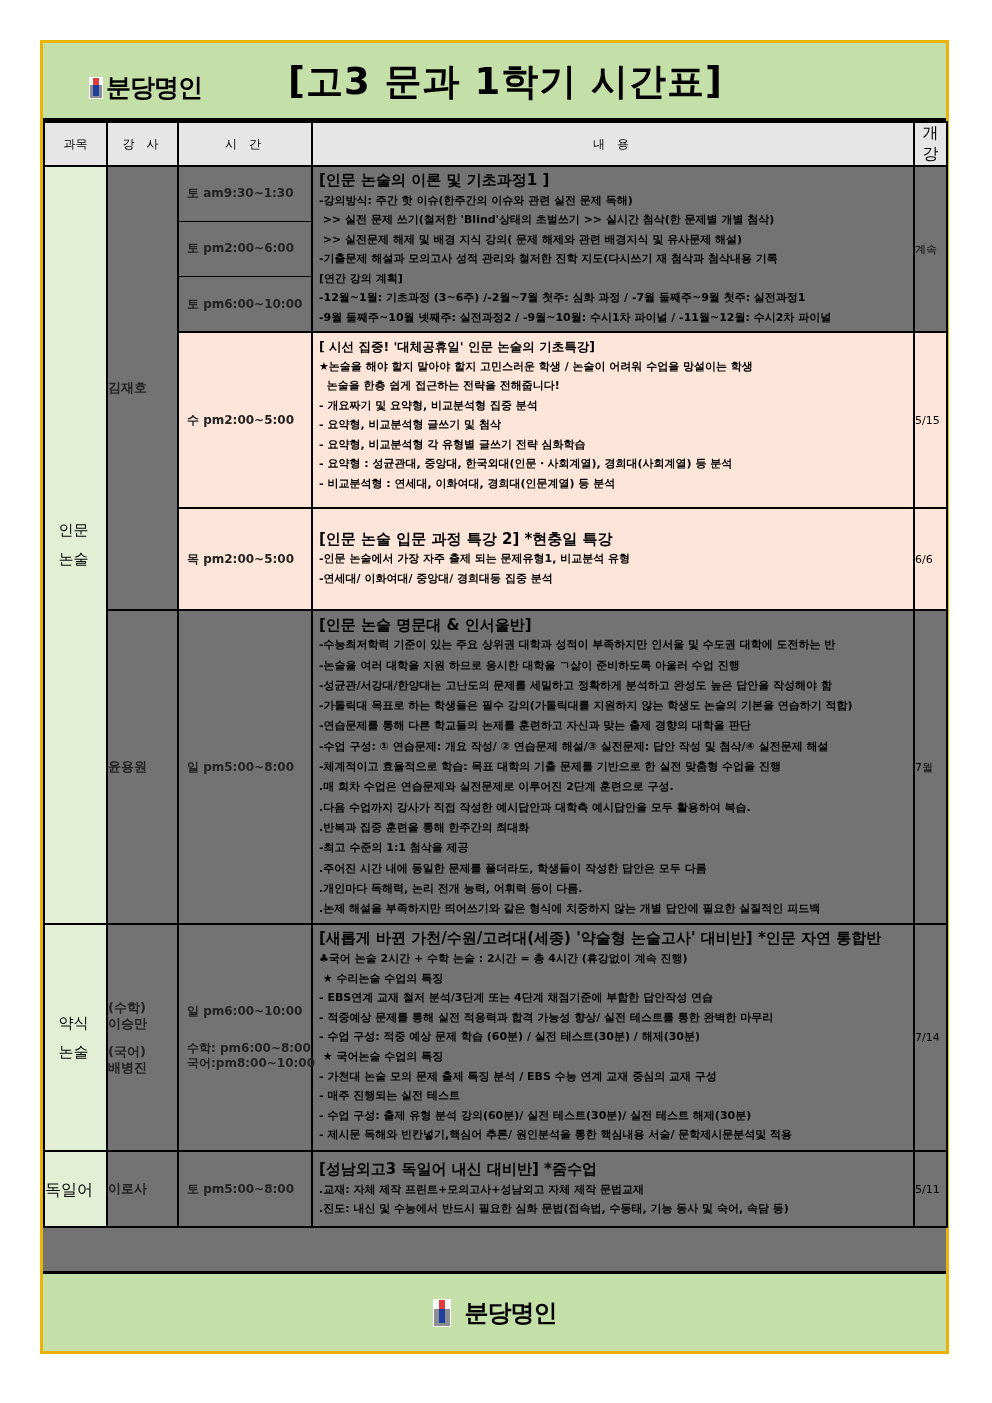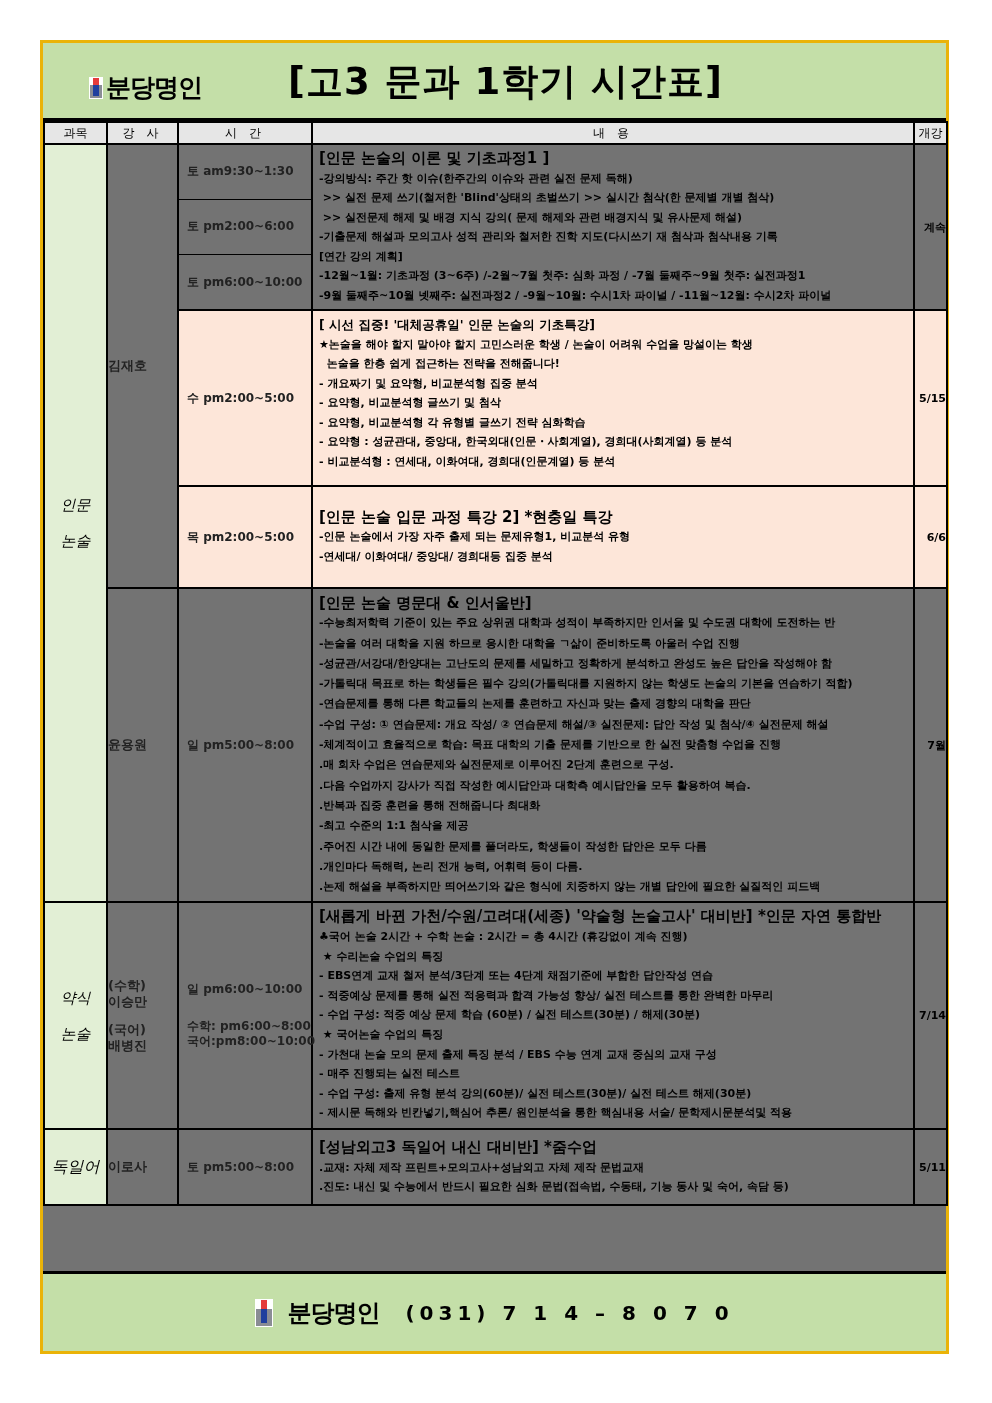--- a/index.html
+++ b/index.html
@@ -11,28 +11,28 @@
   .logo-mark .red { position:absolute; left:4px; top:1px; width:6px; height:7px; background:#e53b3b; }
   .logo-mark .blue { position:absolute; left:4px; top:8px; width:6px; height:11px; background:#1f3f9e; }
   .logo-mark .gray { position:absolute; left:1px; top:8px; width:12px; height:13px; background:#8a8d94; z-index:0; }
   .logo-mark .blue, .logo-mark .red { z-index:1; }
   .logo-text { font-weight:bold; font-size:25px; letter-spacing:-1px; }
   .main-title { position:absolute; left:245px; top:14px; font-size:37px; font-weight:bold; letter-spacing:1px; }
 
   table.grid { position:absolute; left:0; top:78px; width:903px; border-collapse:collapse; table-layout:fixed; font-size:11px; }
   table.grid td, table.grid th { border:2px solid #000; padding:0; vertical-align:middle; }
   table.grid th { background:#e6e6e6; font-weight:normal; font-size:12px; height:20px; letter-spacing:4px; text-align:center; }
-  .subject { background:#e2efd5; text-align:center; font-size:15px; line-height:36px;font-style:italic; }
+  .subject { background:#e2efd5; text-align:left; font-size:15px; line-height:29px; }
   .teacher { text-align:left; font-size:13px; font-weight:bold; color:#222; }
   .time { font-size:12px; padding-left:8px !important; white-space:nowrap; font-weight:bold; color:#222;margin-left:48px; }
   .time.thin { border-top:1px solid #000 !important; border-bottom:1px solid #000 !important; }
   .content { padding:4px 6px !important; font-size:11px; line-height:19.5px; vertical-align:top !important; }
   .content .head { font-weight:bold; font-size:15px; }
   .content .star { font-weight:bold; }
-  .open { text-align:right; font-weight:bold; font-size:11px; }
+  .open { text-align:left; font-weight:normal; font-size:11px; }
   .peach { background:#fde6d9; }
   .line { white-space:nowrap; overflow:hidden;font-weight:bold; }
   .footer { position:absolute; left:0; bottom:0; width:903px; height:80px; background:#c4dfa8; border-top:3px solid #000; box-sizing:border-box; display:flex; align-items:center; justify-content:center; }
   .footer .logo { position:static; }
   .footer .logo-text { font-size:24px; }
   .phone { font-size:20px; font-weight:bold; margin-left:26px; letter-spacing:5px; }
 </style>
 </head>
 <body>
 
@@ -56,21 +56,21 @@
         <col style="width:134px">
         <col style="width:602px">
         <col style="width:33px">
     </colgroup>
     <tbody>
         <tr>
       <th style="letter-spacing:0">과목</th>
       <th>강 사</th>
       <th>시 간</th>
       <th>내 용</th>
-      <th style="letter-spacing:0;font-size:12px">개강</th>
+      <th style="letter-spacing:0;font-size:16px">개강</th>
     </tr>
 
     <tr style="height:55px">
       <td class="subject" rowspan="8">
         <div style="width:34px;margin:0 auto;">인문 논술</div>
       </td>
       <td class="teacher" rowspan="5">김재호</td>
       <td class="time thin">토 am9:30~1:30</td>
       <td class="content" rowspan="3">
         <div class="head line">[인문 논술의 이론 및 기초과정1 ]</div>
@@ -123,21 +123,21 @@
         <div class="head line">[인문 논술 명문대 &amp; 인서울반]</div>
         <div class="line">-수능최저학력 기준이 있는 주요 상위권 대학과 성적이 부족하지만 인서울 및 수도권 대학에 도전하는 반</div>
         <div class="line">-논술을 여러 대학을 지원 하므로 응시한 대학을 ㄱ삶이 준비하도록 아울러 수업 진행</div>
         <div class="line">-성균관/서강대/한양대는 고난도의 문제를 세밀하고 정확하게 분석하고 완성도 높은 답안을 작성해야 함</div>
         <div class="line">-가톨릭대 목표로 하는 학생들은 필수 강의(가톨릭대를 지원하지 않는 학생도 논술의 기본을 연습하기 적합)</div>
         <div class="line">-연습문제를 통해 다른 학교들의 논제를 훈련하고 자신과 맞는 출제 경향의 대학을 판단</div>
         <div class="line">-수업 구성: ① 연습문제: 개요 작성/ ② 연습문제 해설/③ 실전문제: 답안 작성 및 첨삭/④ 실전문제 해설</div>
         <div class="line">-체계적이고 효율적으로 학습: 목표 대학의 기출 문제를 기반으로 한 실전 맞춤형 수업을 진행</div>
         <div class="line">.매 회차 수업은 연습문제와 실전문제로 이루어진 2단계 훈련으로 구성.</div>
         <div class="line">.다음 수업까지 강사가 직접 작성한 예시답안과 대학측 예시답안을 모두 활용하여 복습.</div>
-        <div class="line">.반복과 집중 훈련을 통해 전해줍니다 최대화</div>
+        <div class="line">.반복과 집중 훈련을 통해 한주간의 최대화</div>
         <div class="line">-최고 수준의 1:1 첨삭을 제공</div>
         <div class="line">.주어진 시간 내에 동일한 문제를 풀더라도, 학생들이 작성한 답안은 모두 다름</div>
         <div class="line">.개인마다 독해력, 논리 전개 능력, 어휘력 등이 다름.</div>
         <div class="line">.논제 해설을 부족하지만 띄어쓰기와 같은 형식에 치중하지 않는 개별 답안에 필요한 실질적인 피드백</div>
       </td>
       <td class="open">7월</td>
     </tr>
 
     <tr style="height:0"></tr>
     <tr style="height:0"></tr>
@@ -191,15 +191,14 @@
 
   <div class="footer">
     <div class="logo">
       <div class="logo-mark" style="width:18px;height:28px;margin-right:14px">
           <div class="gray" style="width:16px;height:17px;top:10px"></div>
           <div class="red" style="left:6px;width:6px;height:9px"></div>
           <div class="blue" style="left:6px;top:10px;width:6px;height:14px"></div>
         </div>
       <span class="logo-text">분당명인</span>
     </div>
-    <span class="phone">(031) 7 1 4 – 8 0 7 0</span>
   </div>
 </div>
 
 </body></html>

